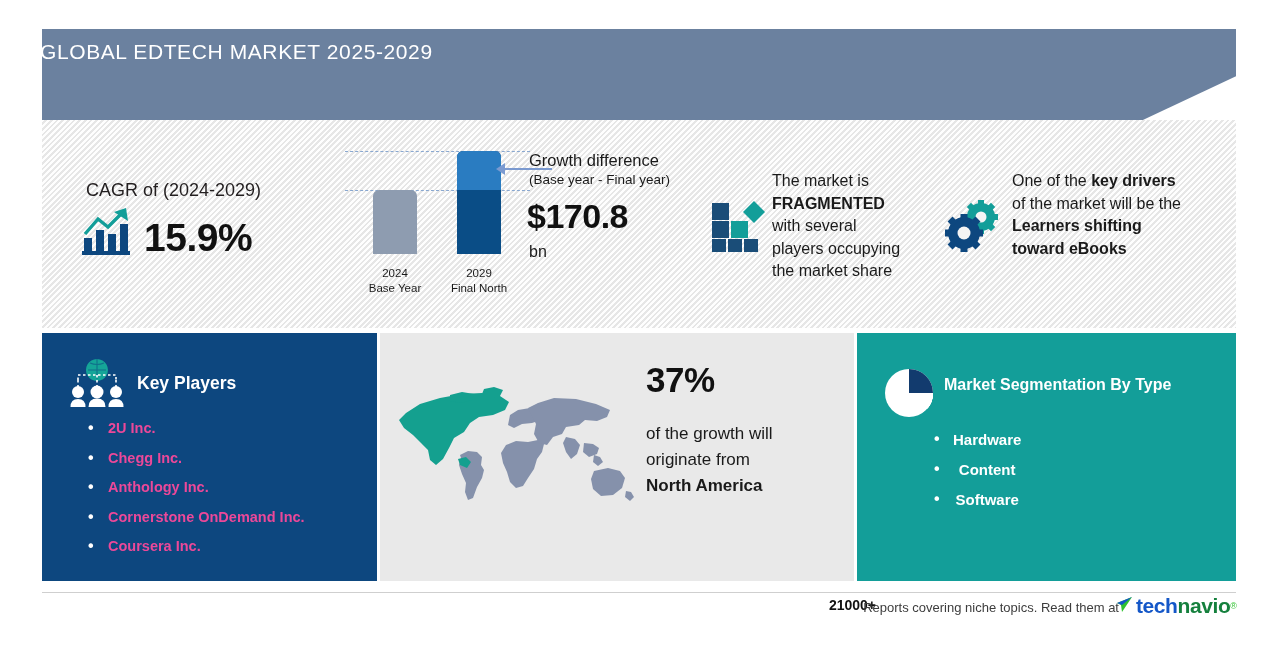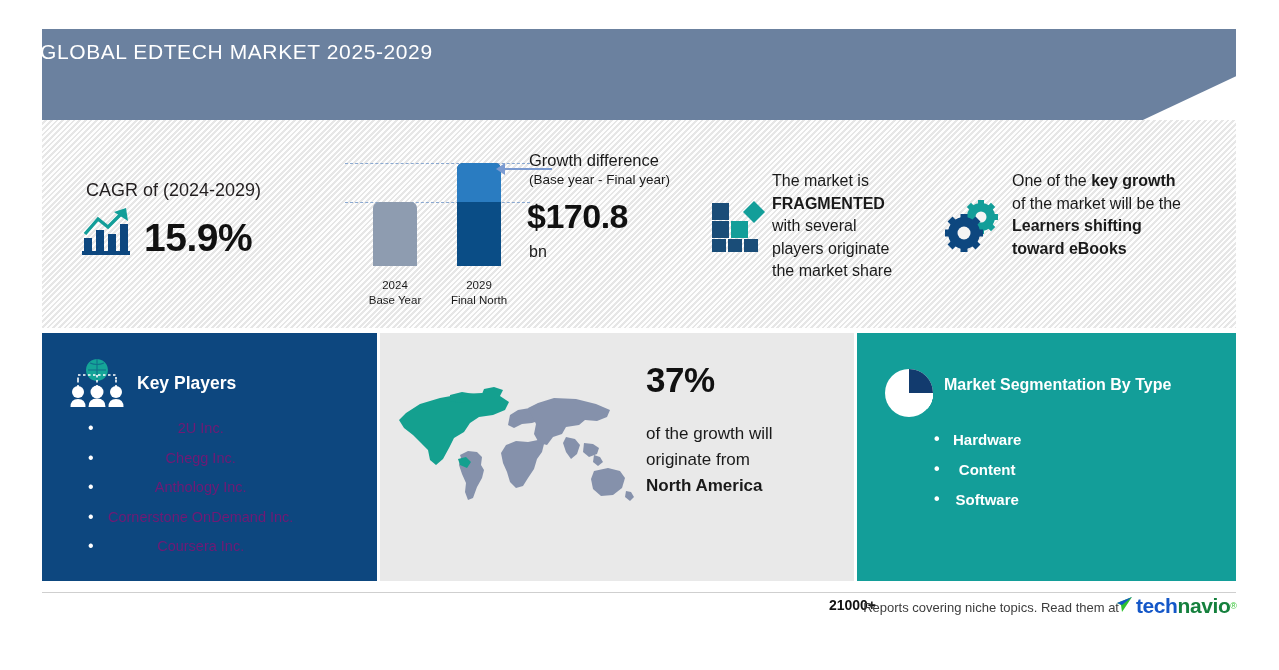--- a/index.html
+++ b/index.html
@@ -52,21 +52,21 @@
     font-size: 18px; color: #231f20; white-space: nowrap;
   }
   .cagr-value {
     position: absolute; left: 144px; top: 216px;
     font-size: 39px; font-weight: bold; color: #111111;
     letter-spacing: -0.5px; white-space: nowrap;
   }
   .cagr-icon { position: absolute; left: 80px; top: 206px; }
 
   
-  .bars-wrap { position: absolute; left: 345px; top: 160px; width: 190px; height: 150px; }
+  .bars-wrap { position: absolute; left: 345px; top: 148px; width: 190px; height: 150px; }
   .guide {
     position: absolute; left: 0; width: 185px; height: 0;
     border-top: 1px dashed #8aa8d0;
   }
   .guide.top { top: 3px; }
   .guide.mid { top: 42px; }
   .bar-col { position: absolute; bottom: 44px; }
   .bar-2024 {
     left: 28px; width: 44px; height: 64px;
     background: #8e9cb0; border-radius: 6px 6px 0 0;
@@ -141,22 +141,22 @@
   .players-icon { position: absolute; left: 68px; top: 357px; }
   .players-title {
     position: absolute; left: 137px; top: 373px;
     color: #ffffff; font-size: 17.5px; font-weight: bold;
   }
   .players-list {
     position: absolute; left: 86px; top: 420px;
     list-style: none;
   }
   .players-list li {
-    position: relative; color: #701a75; font-size: 14.5px;
-    font-weight: normal; margin-bottom: 13.5px; padding-left: 22px; text-align: center;
+    position: relative; color: #ec4899; font-size: 14.5px;
+    font-weight: bold; margin-bottom: 13.5px; padding-left: 22px;
   }
   .players-list li::before {
     content: "•"; position: absolute; left: 2px; top: -1px;
     font-size: 16px; color: #ffffff;
   }
 
   .panel-map {
     position: absolute; left: 380px; top: 333px;
     width: 474px; height: 248px;
     background: #e9e9e9;
@@ -268,21 +268,21 @@
       <rect x="1" y="40" width="14" height="13" fill="#1a4d78"></rect>
       <rect x="17" y="40" width="14" height="13" fill="#1a4d78"></rect>
       <rect x="33" y="40" width="14" height="13" fill="#1a4d78"></rect>
       <polygon points="43,2 54,13 43,24 32,13" fill="#139e99"></polygon>
     </svg>
   </div>
   <div class="frag-text">
     <span>The market is</span><br>
     <b>FRAGMENTED</b><br>
     <span>with several</span><br>
-    <span>players originate</span><br>
+    <span>players occupying</span><br>
     <span>the market share</span>
   </div>
 
   <div class="gear-icon">
     <svg width="58" height="52" viewBox="0 0 58 52">
       <g fill="#139e99">
         <circle cx="37" cy="17" r="14"></circle>
         <g>
           <rect x="34" y="0" width="6" height="6"></rect>
           <rect x="34" y="28" width="6" height="6"></rect>
@@ -303,21 +303,21 @@
         <rect x="32" y="29.5" width="7" height="7"></rect>
         <rect x="5" y="18" width="7" height="7" transform="rotate(45 8.5 21.5)"></rect>
         <rect x="28" y="18" width="7" height="7" transform="rotate(45 31.5 21.5)"></rect>
         <rect x="5" y="41" width="7" height="7" transform="rotate(45 8.5 44.5)"></rect>
         <rect x="28" y="41" width="7" height="7" transform="rotate(45 31.5 44.5)"></rect>
       </g>
       <circle cx="20" cy="33" r="6.5" fill="#f4f4f4"></circle>
     </svg>
   </div>
   <div class="driver-text">
-    <span>One of the </span><b>key growth</b><br>
+    <span>One of the </span><b>key drivers</b><br>
     <span>of the market will be the</span><br>
     <b>Learners shifting</b><br>
     <b>toward eBooks</b>
   </div>
 
   <div class="panel-players"></div>
   <div class="players-icon">
     <svg width="58" height="52" viewBox="0 0 58 52">
       <path d="M29 2 a11 11 0 1 1 -0.1 0 z" fill="#15a598"></path>
       <path d="M22 6 q7 3 14 0 M29 2 v20 M20 13 h18" stroke="#0d477f" stroke-width="1.1" fill="none" opacity="0.55"></path>

